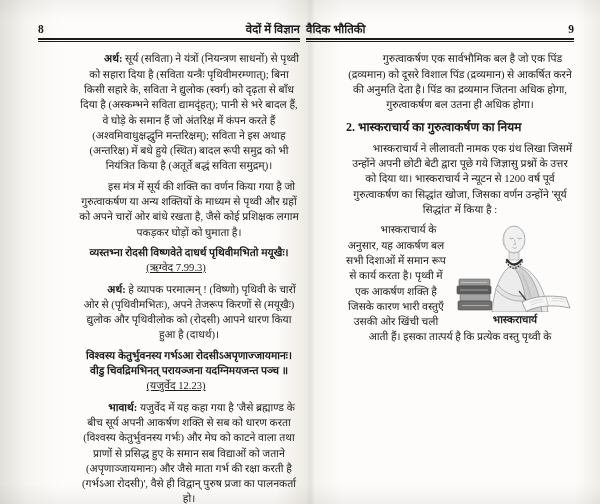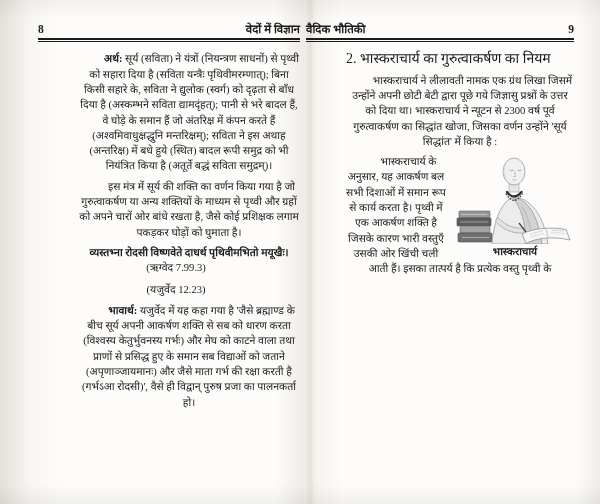--- a/index.html
+++ b/index.html
@@ -36,23 +36,24 @@
   .bodytext p { margin: 0 0 5px; text-indent: 25px; text-align: center; }
   .lead { font-weight: bold; }
   .verse {
     font-weight: bold; text-align: center;
     text-indent: 0 !important; margin: 5px 0 0 !important;
   }
   .vref {
     text-align: right; text-indent: 0 !important;
     padding-right: 26px; margin: 0 0 6px !important;
     font-weight: normal;
+    text-decoration: underline;
   }
   .sec-heading {
-    font-weight: normal; font-size: 14px;
+    font-weight: bold; font-size: 12px;
     margin: 7px 0 6px; text-indent: 0;
   }
   .fig {
     float: right; width: 118px;
     margin: 2px 0 2px 10px;
     text-align: center;
   }
   .fig svg { display: block; margin: 0 auto; }
   .fig-caption { font-weight: bold; font-size: 10.4px; margin-top: 1px; line-height: 13px; }
   .gutter-line {
@@ -75,40 +76,43 @@
     <div class="pg-rule"></div>
 
     <div class="bodytext">
       <p><span class="lead">अर्थ:</span><span> सूर्य (सविता) ने यंत्रों (नियन्त्रण साधनों) से पृथ्वी को सहारा दिया है (सविता यन्त्रैः पृथिवीमरम्णात्); बिना किसी सहारे के, सविता ने द्युलोक (स्वर्ग) को दृढ़ता से बाँध दिया है (अस्कम्भने सविता द्यामदृंहत्); पानी से भरे बादल हैं, वे घोड़े के समान हैं जो अंतरिक्ष में कंपन करते हैं (अश्वमिवाधुक्षद्धुनि मन्तरिक्षम्); सविता ने इस अथाह (अन्तरिक्ष) में बधे हुये (स्थित) बादल रूपी समुद्र को भी नियंत्रित किया है (अतूर्ते बद्धं सविता समुद्रम्)।</span></p>
 
       <p><span>इस मंत्र में सूर्य की शक्ति का वर्णन किया गया है जो गुरुत्वाकर्षण या अन्य शक्तियों के माध्यम से पृथ्वी और ग्रहों को अपने चारों ओर बांधे रखता है, जैसे कोई प्रशिक्षक लगाम पकड़कर घोड़ों को घुमाता है।</span></p>
 
       <p class="verse"><span>व्यस्तभ्ना रोदसी विष्णवेते दाधर्थ पृथिवीमभितो मयूखैः।</span></p>
       <p class="vref">(ऋग्वेद 7.99.3)</p>
 
+      <p><span class="lead">अर्थ:</span><span> हे व्यापक परमात्मन् ! (विष्णो) पृथिवी के चारों ओर से (पृथिवीमभितः), अपने तेजरूप किरणों से (मयूखैः) द्युलोक और पृथिवीलोक को (रोदसी) आपने धारण किया हुआ है (दाधर्थ)।</span></p>
 
+      <p class="verse"><span>विश्वस्य केतुर्भुवनस्य गर्भऽआ रोदसीऽअपृणाज्जायमानः।</span><br><span>वीडु चिवद्रिमभिनत् परायञ्जना यदग्निमयजन्त पञ्च ॥</span></p>
       <p class="vref">(यजुर्वेद 12.23)</p>
 
       <p><span class="lead">भावार्थ:</span><span> यजुर्वेद में यह कहा गया है 'जैसे ब्रह्माण्ड के बीच सूर्य अपनी आकर्षण शक्ति से सब को धारण करता (विश्वस्य केतुर्भुवनस्य गर्भः) और मेघ को काटने वाला तथा प्राणों से प्रसिद्ध हुए के समान सब विद्याओं को जताने (अपृणाञ्जायमानः) और जैसे माता गर्भ की रक्षा करती है (गर्भऽआ रोदसी)', वैसे ही विद्वान् पुरुष प्रजा का पालनकर्ता हो।</span></p>
     </div>
   </section>
 
   <section class="page page-right">
     <header class="pg-header">
       <span>वैदिक भौतिकी</span>
       <span>9</span>
     </header>
     <div class="pg-rule"></div>
 
     <div class="bodytext">
 
+      <p><span>गुरुत्वाकर्षण एक सार्वभौमिक बल है जो एक पिंड (द्रव्यमान) को दूसरे विशाल पिंड (द्रव्यमान) से आकर्षित करने की अनुमति देता है। पिंड का द्रव्यमान जितना अधिक होगा, गुरुत्वाकर्षण बल उतना ही अधिक होगा।</span></p>
 
       <h2 class="sec-heading">2.  भास्कराचार्य का गुरुत्वाकर्षण का नियम</h2>
 
-      <p><span>भास्कराचार्य ने लीलावती नामक एक ग्रंथ लिखा जिसमें उन्होंने अपनी छोटी बेटी द्वारा पूछे गये जिज्ञासु प्रश्नों के उत्तर को दिया था। भास्कराचार्य ने न्यूटन से 2300 वर्ष पूर्व गुरुत्वाकर्षण का सिद्धांत खोजा, जिसका वर्णन उन्होंने 'सूर्य सिद्धांत' में किया है :</span></p>
+      <p><span>भास्कराचार्य ने लीलावती नामक एक ग्रंथ लिखा जिसमें उन्होंने अपनी छोटी बेटी द्वारा पूछे गये जिज्ञासु प्रश्नों के उत्तर को दिया था। भास्कराचार्य ने न्यूटन से 1200 वर्ष पूर्व गुरुत्वाकर्षण का सिद्धांत खोजा, जिसका वर्णन उन्होंने 'सूर्य सिद्धांत' में किया है :</span></p>
 
 
       <div class="fig">
         <svg width="118" height="88" viewBox="0 0 118 88" aria-hidden="true">
 
           <g>
             <rect x="3" y="55" width="31" height="7" rx="1" fill="#969696" stroke="#5f5f5f" stroke-width="0.6"></rect>
             <rect x="1" y="62" width="34" height="8" rx="1" fill="#5d5d5d" stroke="#454545" stroke-width="0.6"></rect>
             <rect x="4" y="70" width="30" height="7" rx="1" fill="#a3a3a3" stroke="#6a6a6a" stroke-width="0.6"></rect>
             <rect x="2" y="77" width="34" height="9" rx="1" fill="#707070" stroke="#4a4a4a" stroke-width="0.6"></rect>

